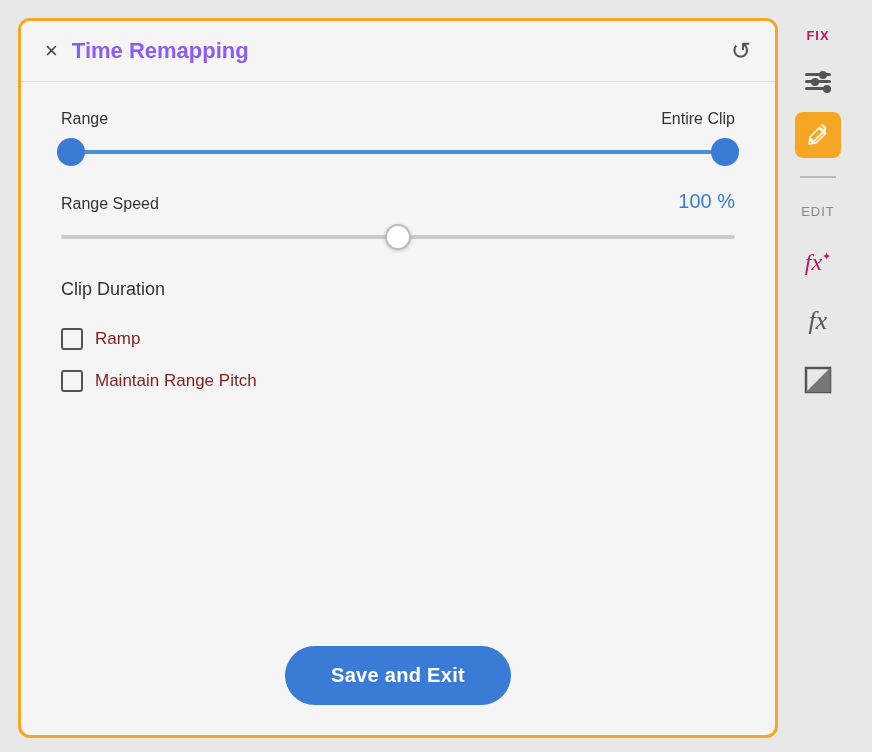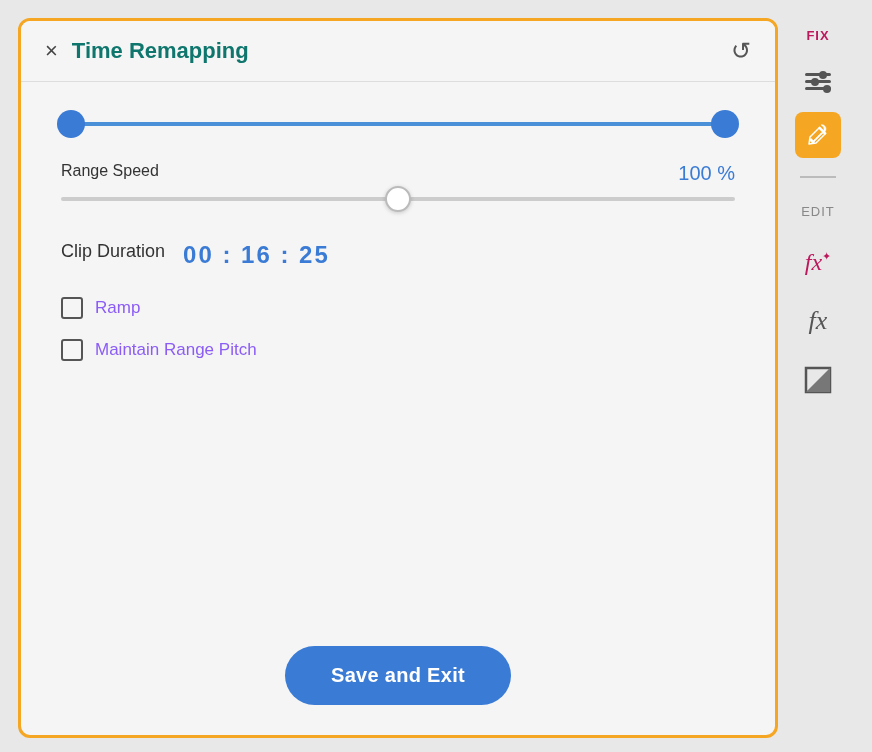--- a/index.html
+++ b/index.html
@@ -56,21 +56,21 @@
       cursor: pointer;
       font-size: 22px;
       color: #444;
       font-weight: 400;
       line-height: 1;
     }
 
     .panel-title {
       font-size: 22px;
       font-weight: 600;
-      color: #0f766e;
+      color: #8b5cf6;
       text-align: right;
     }
 
     .undo-icon {
       font-size: 24px;
       color: #555;
       cursor: pointer;
     }
 
     
@@ -139,21 +139,22 @@
     }
 
     
     .speed-section {
       margin-bottom: 28px;
     }
 
     .speed-header {
       display: flex;
       justify-content: space-between;
-      align-items: flex-start;
+      align-items: flex-end;
+      margin-bottom: 10px;
     }
 
     .speed-label {
       font-size: 16px;
       color: #333;
     }
 
     .speed-value {
       font-size: 20px;
       color: #3a7bd5;
@@ -185,21 +186,21 @@
       border: 2px solid #bbb;
       border-radius: 50%;
       cursor: pointer;
       z-index: 2;
       box-shadow: 0 1px 4px rgba(0,0,0,0.18);
     }
 
     
     .clip-duration-section {
       display: flex;
-      align-items: flex-start;
+      align-items: center;
       gap: 18px;
       margin-bottom: 28px;
     }
 
     .clip-duration-label {
       font-size: 18px;
       color: #333;
     }
 
     .clip-duration-value {
@@ -229,21 +230,21 @@
       height: 22px;
       border: 2px solid #555;
       border-radius: 3px;
       background: transparent;
       flex-shrink: 0;
       cursor: pointer;
     }
 
     .checkbox-label {
       font-size: 17px;
-      color: #8b5cf6;
+      color: #7f1d1d;
     }
 
     
     .save-btn-container {
       display: flex;
       justify-content: center;
       margin-top: auto;
     }
 
     .save-btn {
@@ -349,41 +350,44 @@
       <div class="header-left">
         <span class="close-btn">×</span>
         <span class="panel-title">Time Remapping</span>
       </div>
       <span class="undo-icon">↺</span>
     </div>
 
     <div class="panel-body">
 
       <div class="range-section">
+        <div class="range-labels">
+          <span class="range-label-left">Range</span>
+          <span class="range-label-right">Entire Clip</span>
+        </div>
         <div class="range-slider-track">
           <div class="range-track-bg"></div>
           <div class="range-thumb left"></div>
           <div class="range-thumb right"></div>
         </div>
       </div>
 
       <div class="speed-section">
         <div class="speed-header">
           <span class="speed-label">Range Speed</span>
           <span class="speed-value">100 %</span>
         </div>
         <div class="speed-slider-track">
           <div class="speed-track-bg"></div>
           <div class="speed-thumb"></div>
         </div>
       </div>
 
       <div class="clip-duration-section">
         <span class="clip-duration-label">Clip Duration</span>
-        <span class="clip-duration-value">00 : 16 : 25</span>
       </div>
 
       <div class="checkbox-section">
         <div class="checkbox-item">
           <div class="checkbox-box"></div>
           <span class="checkbox-label">Ramp</span>
         </div>
         <div class="checkbox-item">
           <div class="checkbox-box"></div>
           <span class="checkbox-label">Maintain Range Pitch</span>

